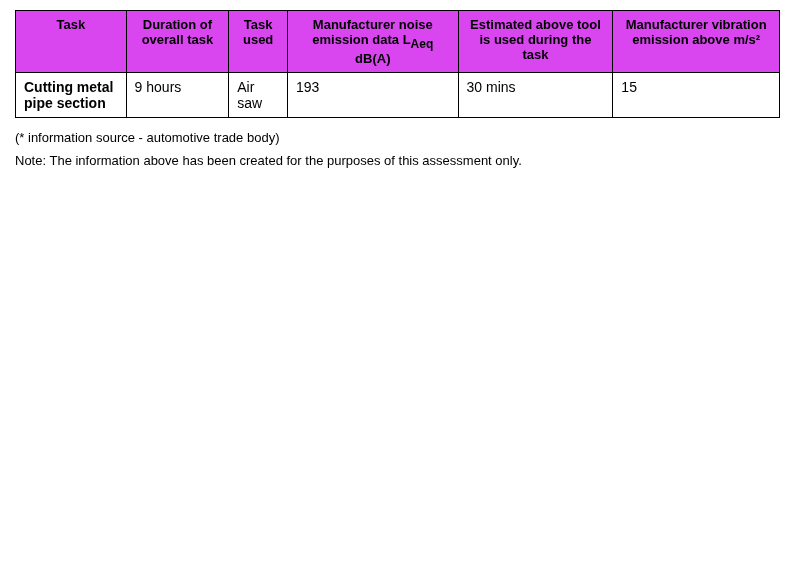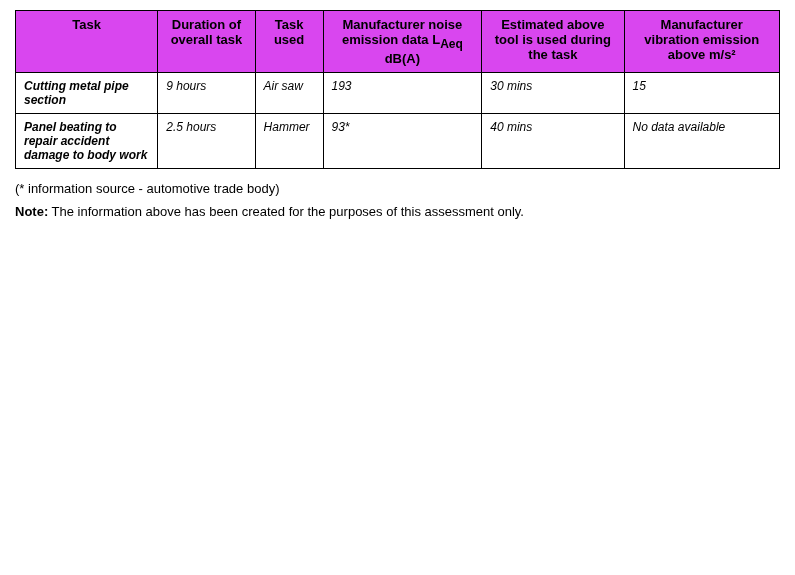--- a/index.html
+++ b/index.html
@@ -21,35 +21,34 @@
       border: 1px solid #000;
       padding: 6px 8px;
       vertical-align: top;
     }
     th {
       font-weight: bold;
       background: #d946ef;
       font-size: 13px;
     }
     td {
-      font-size: 12px;
-      font-style: italic;
+      font-size: 14px;
     }
     .task-name {
       font-weight: bold;
     }
     .footnote {
       font-size: 13px;
       margin-bottom: 8px;
     }
     .note {
       font-size: 13px;
     }
     .note-bold {
-      font-weight: bold;
+      font-weight: normal;
     }
     sub {
       font-size: 12px;
     }
   </style>
 </head>
 <body>
 
 <table>
   <thead>
@@ -64,28 +63,20 @@
   </thead>
   <tbody id="table-body">
   <tr>
         <td class="task-name">Cutting metal pipe section</td>
         <td>9 hours</td>
         <td>Air saw</td>
         <td>193</td>
         <td>30 mins</td>
         <td>15</td>
       </tr>
-      <tr>
-        <td class="task-name">Panel beating to repair accident damage to body work</td>
-        <td>2.5 hours</td>
-        <td>Hammer</td>
-        <td>93*</td>
-        <td>40 mins</td>
-        <td>No data available</td>
-      </tr>
     </tbody>
 </table>
 
 <p class="footnote">(* information source - automotive trade body)</p>
 <p class="note">
   <span class="note-bold">Note:</span>
   <span> The information above has been created for the purposes of this assessment only.</span>
 </p>
 
 </body></html>

